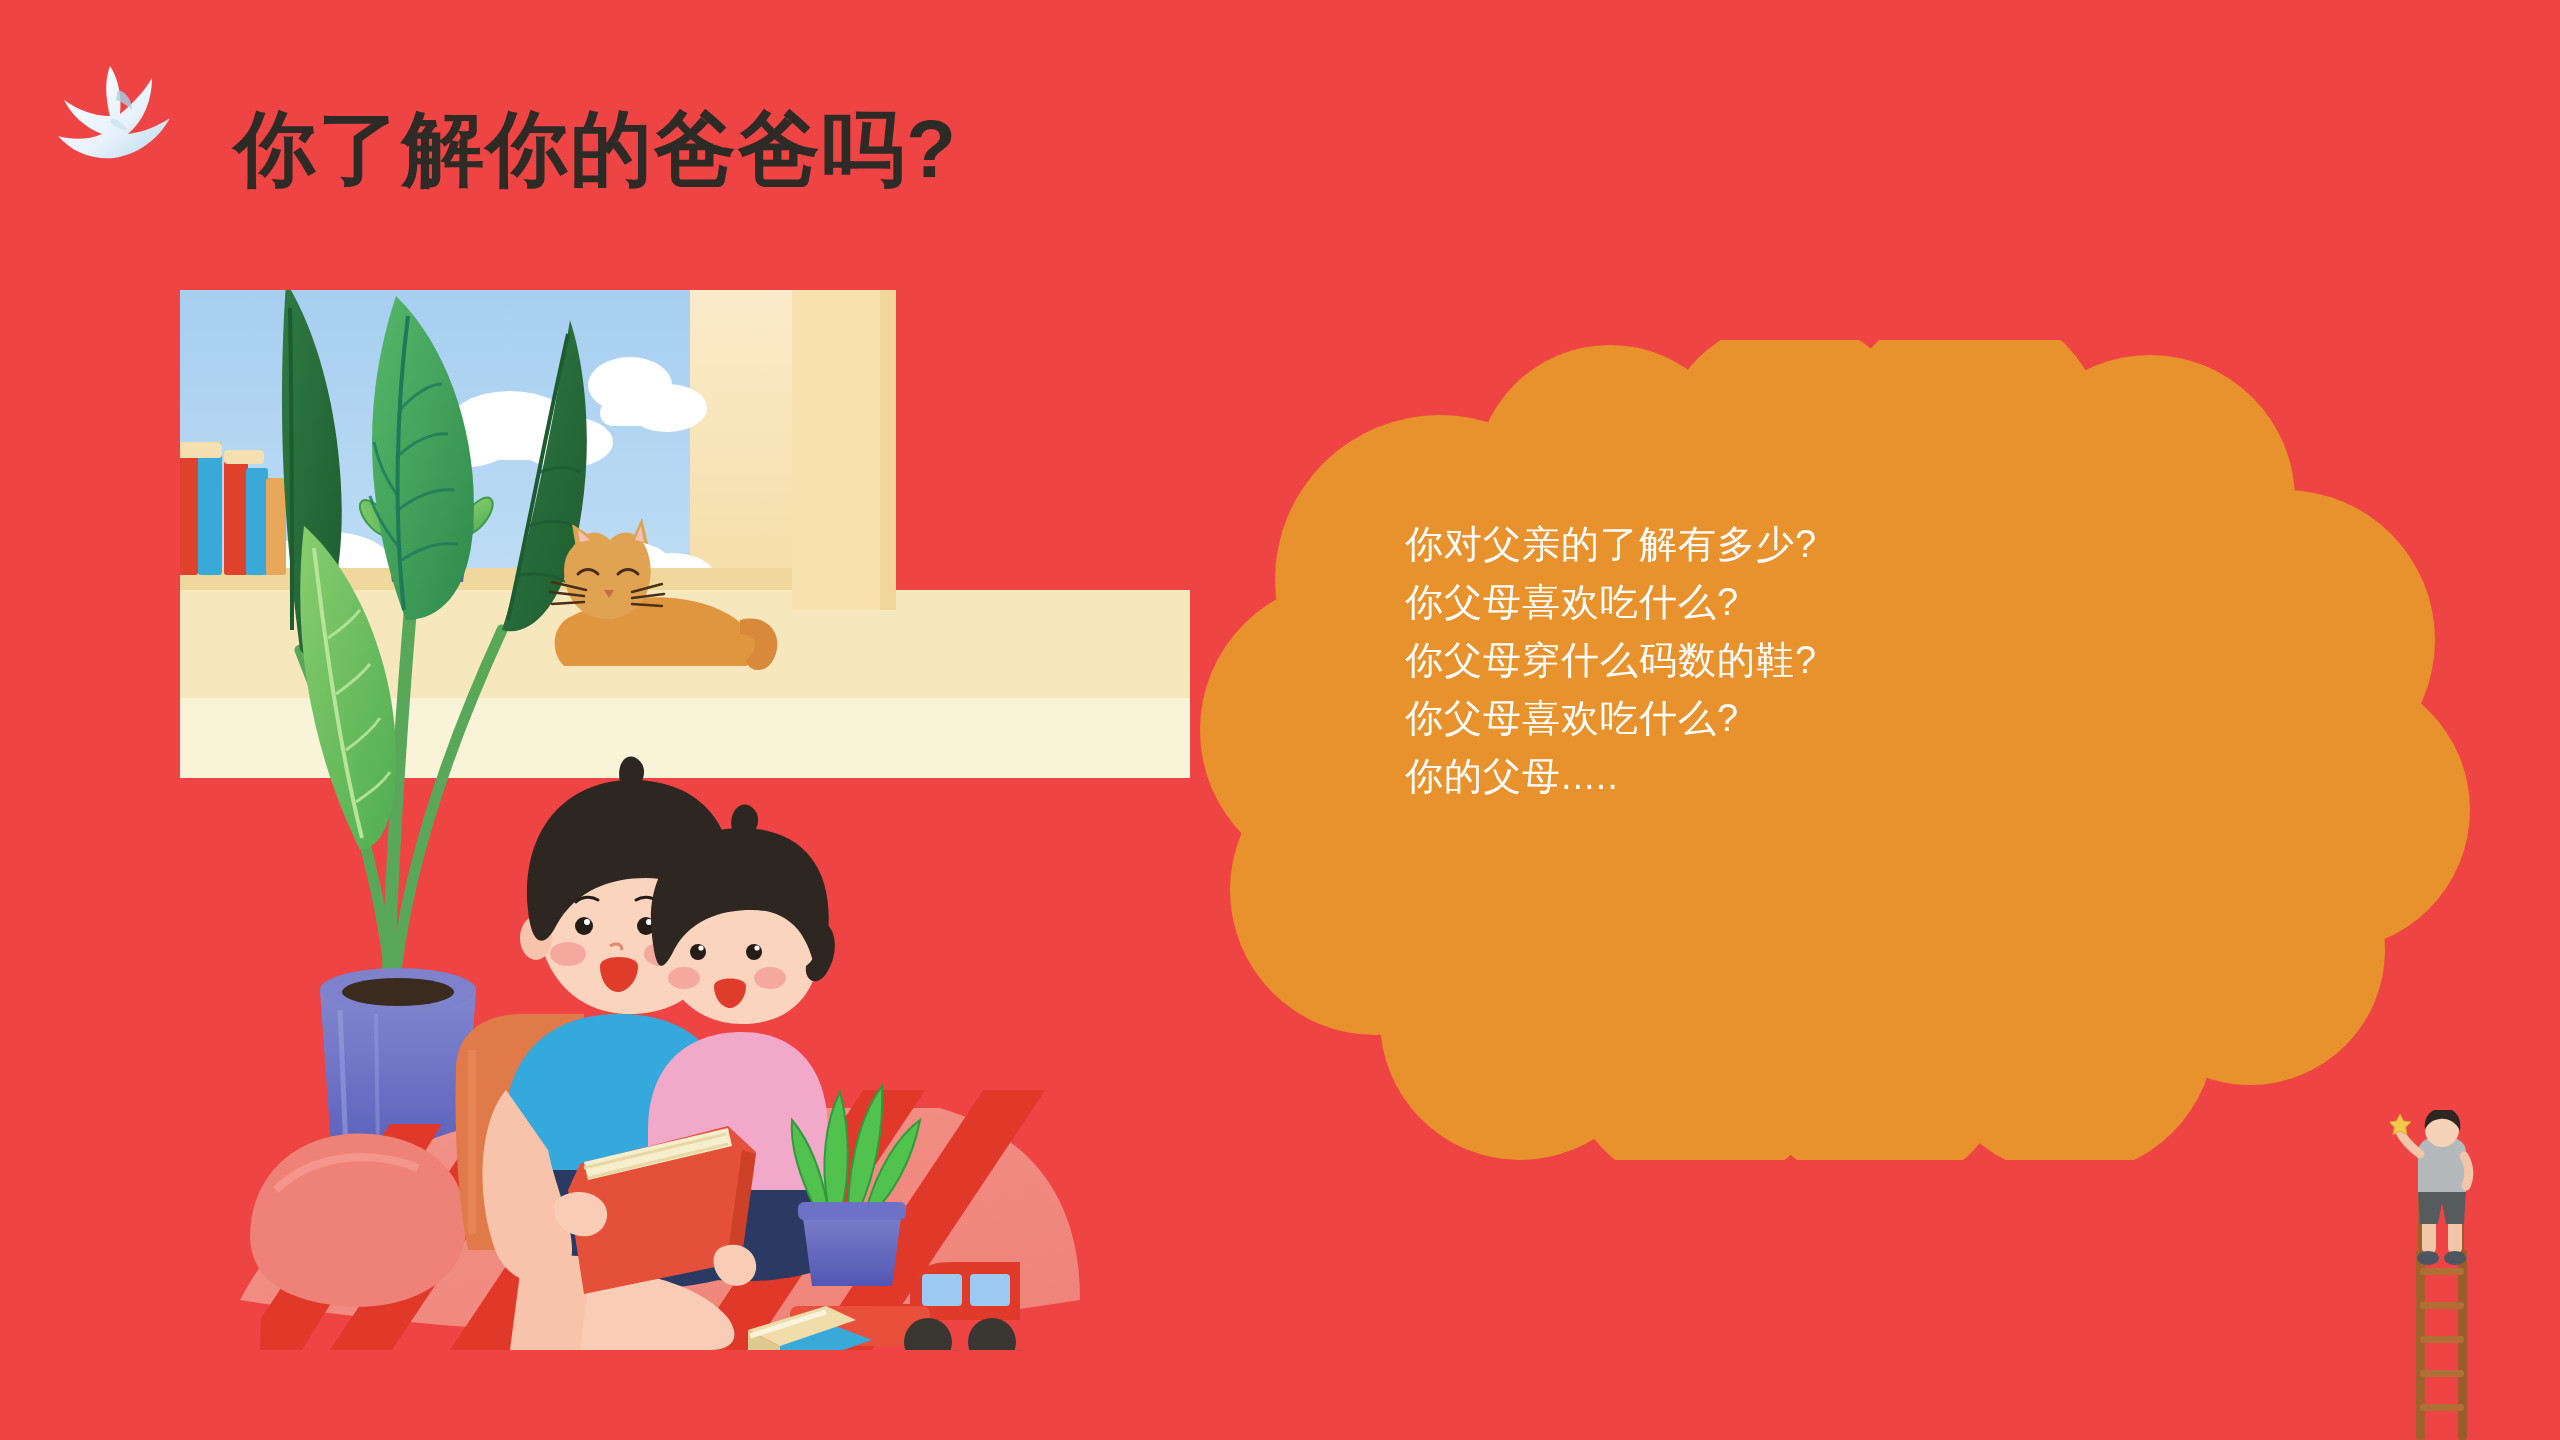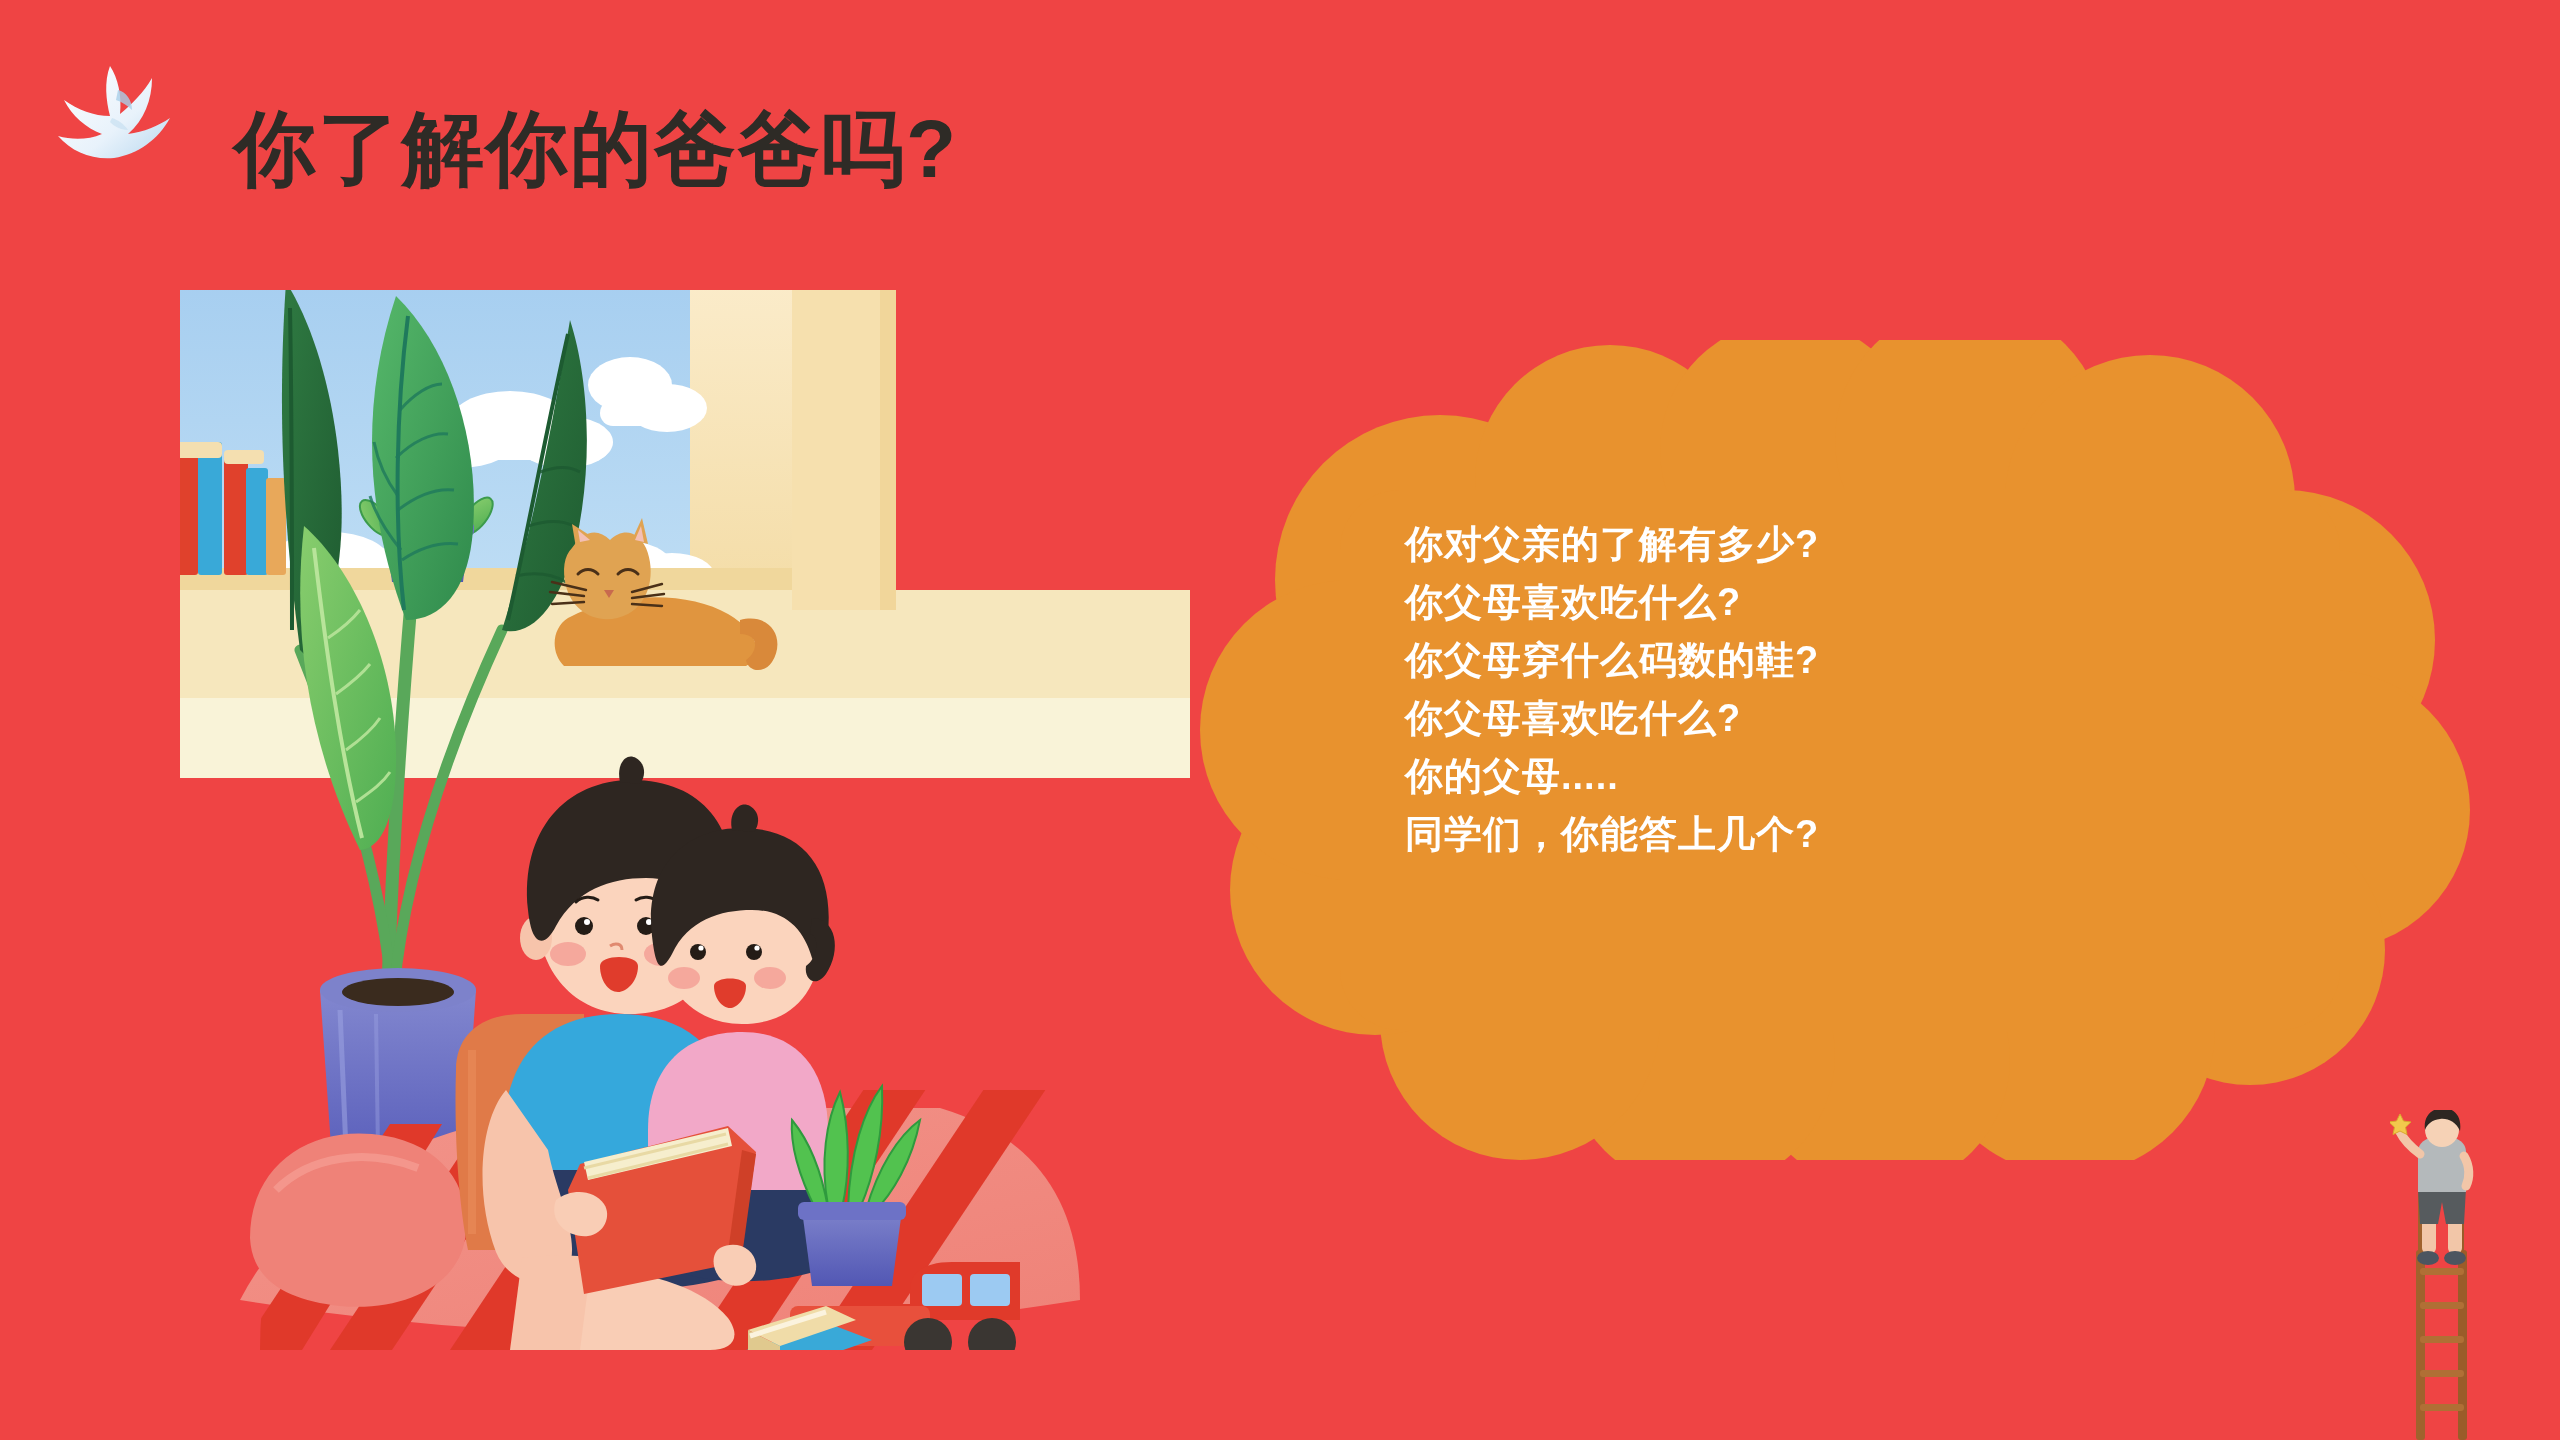--- a/index.html
+++ b/index.html
@@ -63,21 +63,21 @@
   .bubble-text {
     position: absolute;
     left: 265px;
     top: 175px;
     width: 820px;
     color: #ffffff;
   }
   .bubble-line {
     font-size: 38px;
     line-height: 58px;
-    font-weight: 700;
+    font-weight: 400;
     white-space: nowrap;
     letter-spacing: 1px;
   }
 
   
   .ladder-boy {
     position: absolute;
     right: 20px;
     bottom: 0px;
     width: 150px;
@@ -417,21 +417,20 @@
         <rect x="200" y="150" width="1000" height="540" rx="60"></rect>
       </g>
     </svg>
 
     <div class="bubble-text">
       <div class="bubble-line">你对父亲的了解有多少?</div>
       <div class="bubble-line">你父母喜欢吃什么?</div>
       <div class="bubble-line">你父母穿什么码数的鞋?</div>
       <div class="bubble-line">你父母喜欢吃什么?</div>
       <div class="bubble-line">你的父母.....</div>
-      <div class="bubble-line">同学们，你能答上几个?</div>
     </div>
   </div>
 
   <div class="ladder-boy">
     <svg viewBox="0 0 150 330" xmlns="http://www.w3.org/2000/svg">
 
       <g>
         <rect x="26" y="140" width="9" height="190" rx="3" fill="#a0622d"></rect>
         <rect x="68" y="140" width="9" height="190" rx="3" fill="#9a5c29"></rect>
         <g fill="#b06f35">

